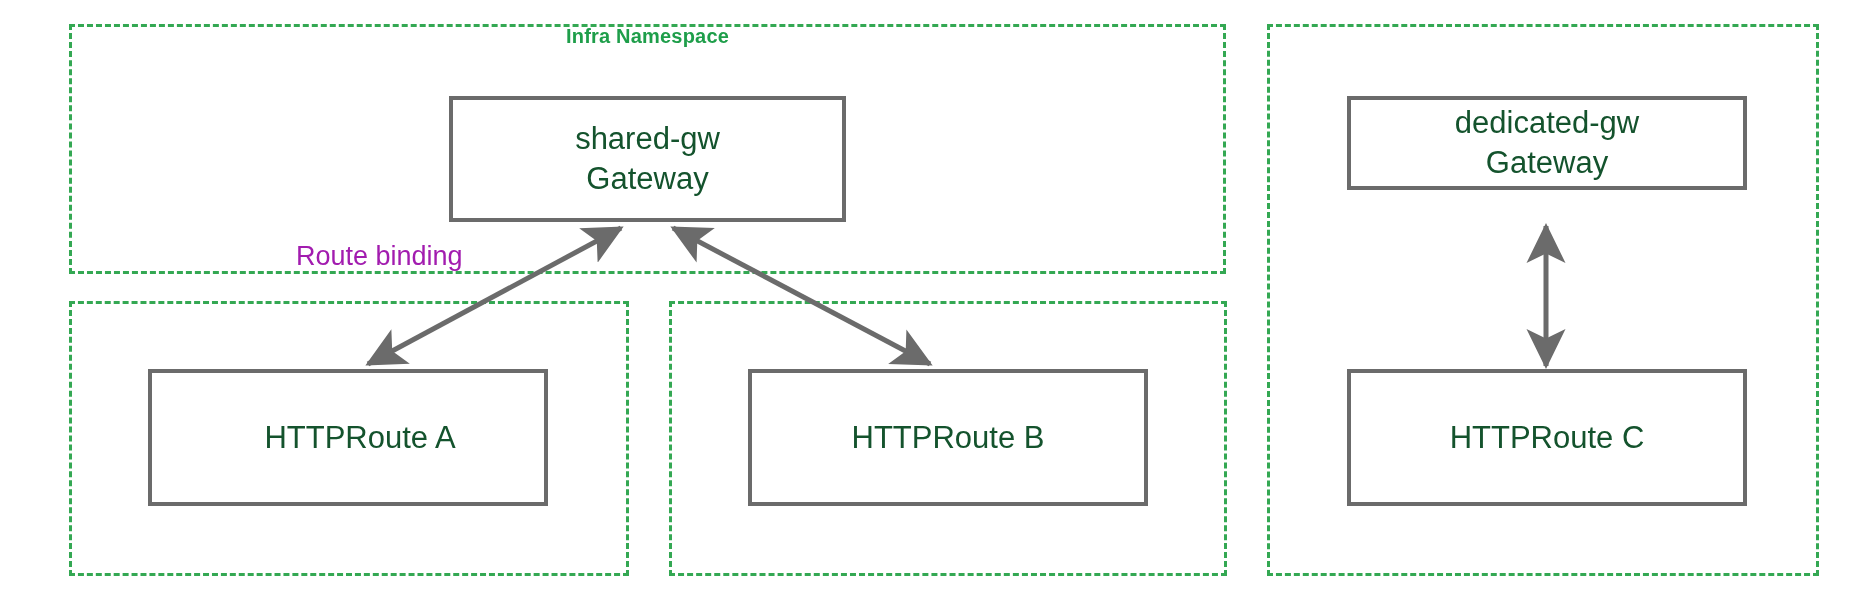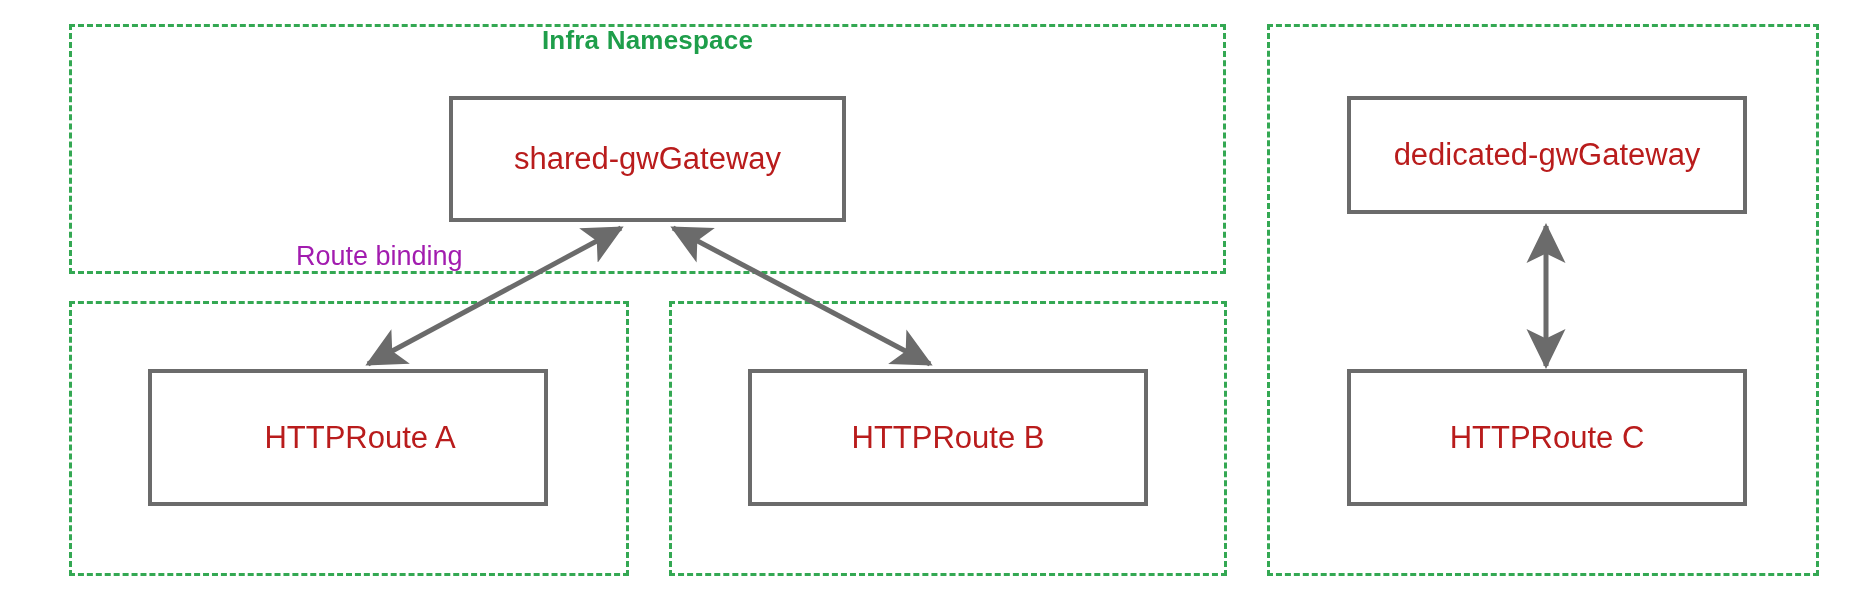--- a/index.html
+++ b/index.html
@@ -20,35 +20,35 @@
   .ns-box {
     position: absolute;
     border: 3px dashed #34a853;
     box-sizing: border-box;
     background: transparent;
   }
   .ns-label {
     position: absolute;
     color: #1e9e4a;
     font-weight: bold;
-    font-size: 26px;
+    font-size: 20px;
     text-align: center;
     white-space: nowrap;
     letter-spacing: 0.2px;
   }
   .node-box {
     position: absolute;
     border: 4px solid #6b6b6b;
     box-sizing: border-box;
     background: #ffffff;
     display: flex;
-    flex-direction: row;
+    flex-direction: column;
     align-items: center;
     justify-content: center;
-    color: #b91c1c;
+    color: #14532d;
     font-size: 31px;
     line-height: 1.28;
     text-align: center;
     z-index: 3;
   }
   .node-box .ln { display: block; }
   .edge-label {
     position: absolute;
     color: #a21caf;
     font-size: 27px;
@@ -104,21 +104,21 @@
     <line x1="1546" y1="366" x2="1546" y2="226" stroke="#6b6b6b" stroke-width="5" marker-start="url(#arrow-start)" marker-end="url(#arrow-end)"></line>
   </svg>
 
   <div class="edge-label" style="left:296px; top:241px;">Route binding</div>
 
   <div class="node-box" style="left:449px; top:96px; width:397px; height:126px;">
     <span class="ln">shared-gw</span>
     <span class="ln">Gateway</span>
   </div>
 
-  <div class="node-box" style="left:1347px; top:96px; width:400px; height:118px;">
+  <div class="node-box" style="left:1347px; top:96px; width:400px; height:94px;">
     <span class="ln">dedicated-gw</span>
     <span class="ln">Gateway</span>
   </div>
 
   <div class="node-box" style="left:148px; top:369px; width:400px; height:137px;padding-left:24px;">
     <span class="ln">HTTPRoute A</span>
   </div>
 
   <div class="node-box" style="left:748px; top:369px; width:400px; height:137px;">
     <span class="ln">HTTPRoute B</span>

